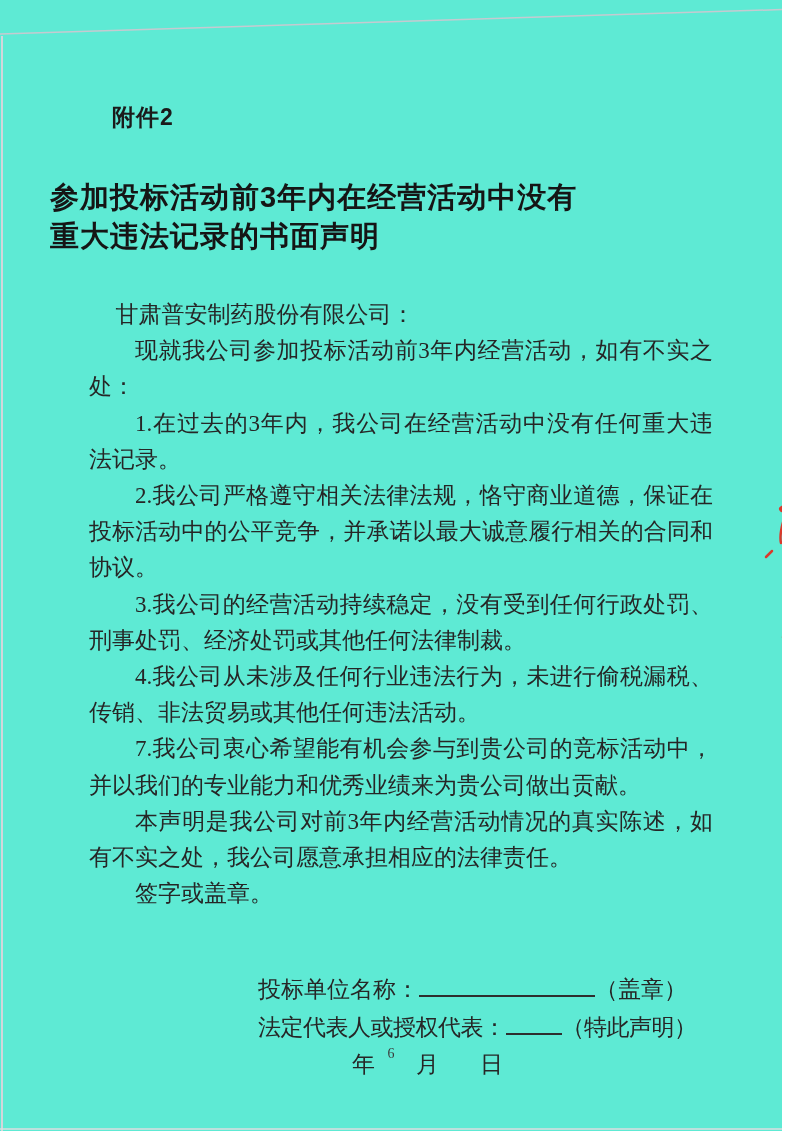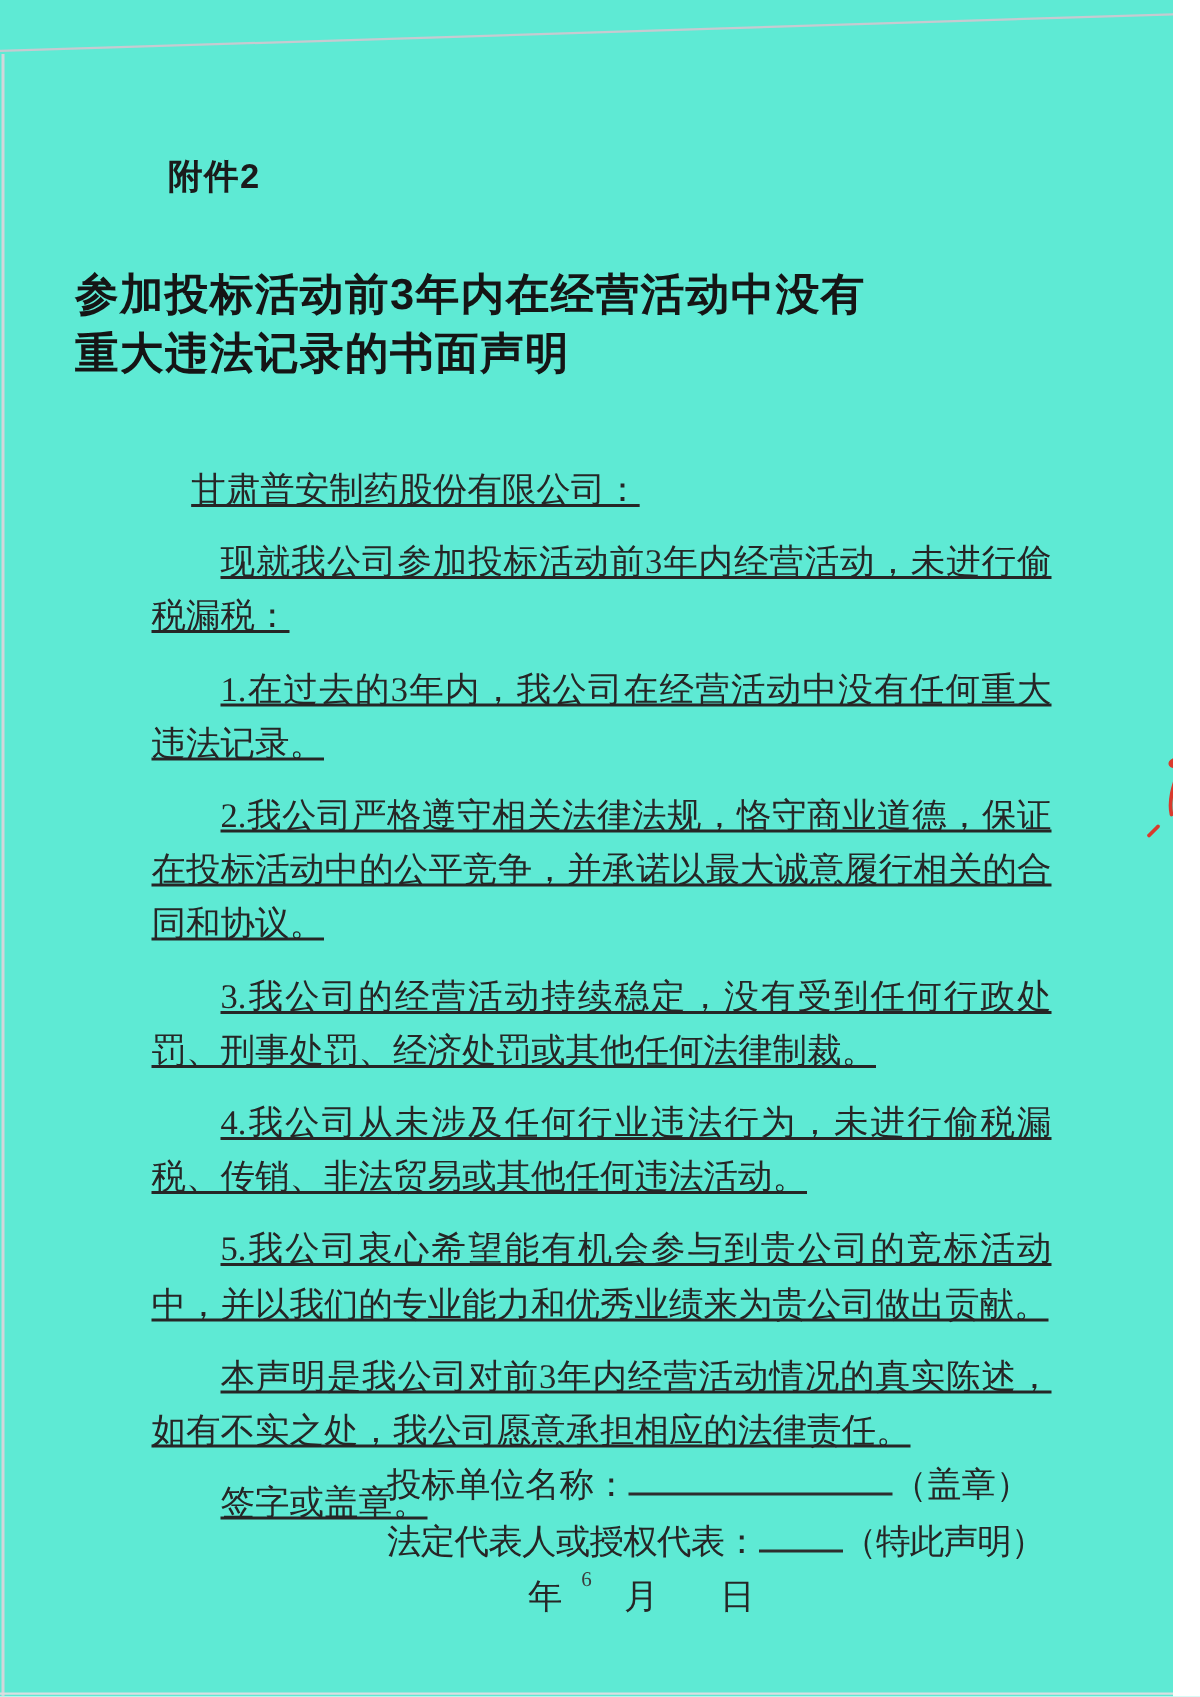--- a/index.html
+++ b/index.html
@@ -38,21 +38,21 @@
   .doc-body {
     position: absolute;
     left: 89px;
     top: 297px;
     width: 624px;
     font-size: 23px;
     line-height: 36.2px;
     text-align: justify;
     color: #262626;
   }
-  .doc-body p { margin: 12px; text-decoration: underline; }
+  .doc-body p { margin: 0; }
   .doc-body p.indent { text-indent: 2em; }
   .doc-body p.salutation { text-indent: 1.15em; }
   .signature {
     position: absolute;
     left: 258px;
     top: 921px;
     width: 470px;
     font-size: 23px;
     color: #262626;
     margin-top: 48px;
@@ -97,26 +97,26 @@
 
   <div class="attachment-label">附件2</div>
 
   <div class="doc-title">
     <div>参加投标活动前3年内在经营活动中没有</div>
     <div>重大违法记录的书面声明</div>
   </div>
 
   <div class="doc-body">
     <p class="salutation">甘肃普安制药股份有限公司：</p>
-    <p class="indent">现就我公司参加投标活动前3年内经营活动，未进行偷税漏税：</p>
+    <p class="indent">现就我公司参加投标活动前3年内经营活动，如有不实之处：</p>
     <p class="indent">1.在过去的3年内，我公司在经营活动中没有任何重大违法记录。</p>
     <p class="indent">2.我公司严格遵守相关法律法规，恪守商业道德，保证在投标活动中的公平竞争，并承诺以最大诚意履行相关的合同和协议。</p>
     <p class="indent">3.我公司的经营活动持续稳定，没有受到任何行政处罚、刑事处罚、经济处罚或其他任何法律制裁。</p>
     <p class="indent">4.我公司从未涉及任何行业违法行为，未进行偷税漏税、传销、非法贸易或其他任何违法活动。</p>
-    <p class="indent">5.我公司衷心希望能有机会参与到贵公司的竞标活动中，并以我们的专业能力和优秀业绩来为贵公司做出贡献。</p>
+    <p class="indent">7.我公司衷心希望能有机会参与到贵公司的竞标活动中，并以我们的专业能力和优秀业绩来为贵公司做出贡献。</p>
     <p class="indent">本声明是我公司对前3年内经营活动情况的真实陈述，如有不实之处，我公司愿意承担相应的法律责任。</p>
     <p class="indent">签字或盖章。</p>
   </div>
 
   <div class="signature">
     <div class="sig-row">
       <span>投标单位名称：</span><span class="blank-line unit"></span><span>（盖章）</span>
     </div>
     <div class="sig-row sig-row-2">
       <span>法定代表人或授权代表：</span><span class="blank-line rep"></span><span>（特此声明）</span>

